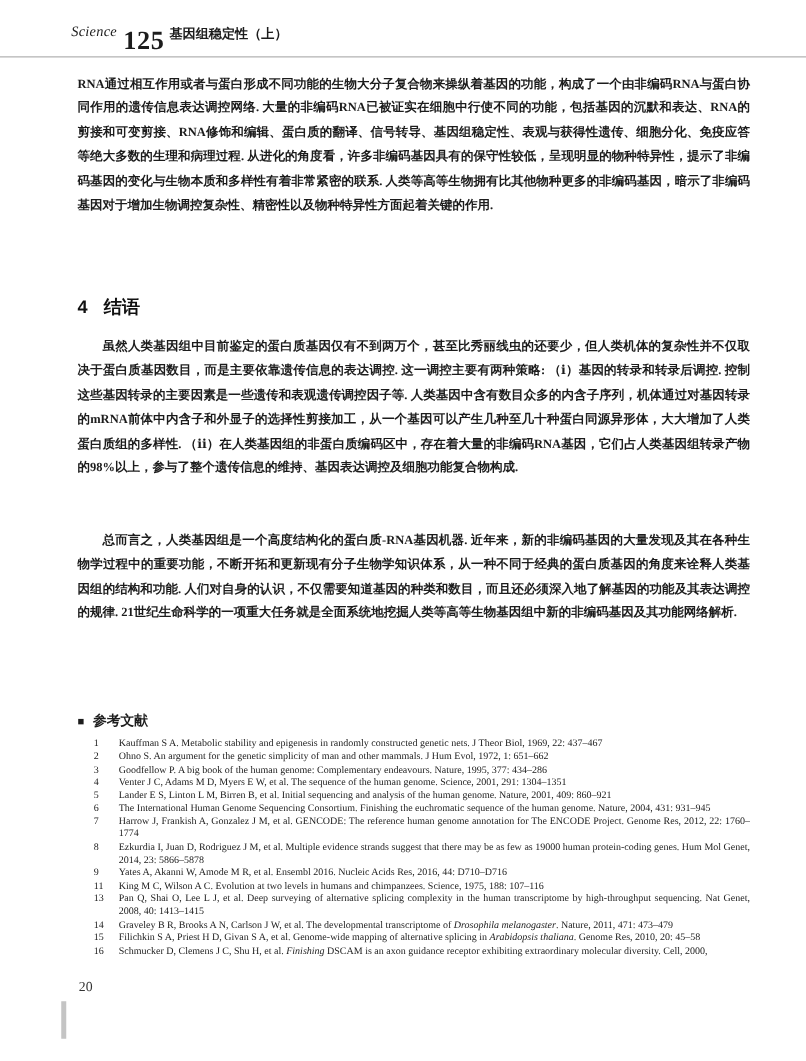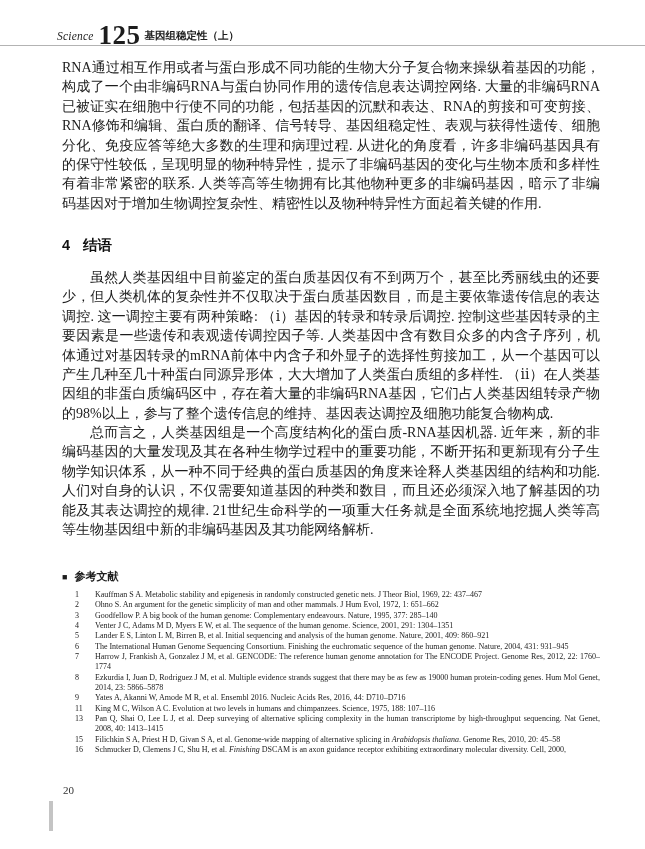--- a/index.html
+++ b/index.html
@@ -8,34 +8,34 @@
     width:645px; height:849px;
     background:#ffffff;
     font-family:"Liberation Serif","DejaVu Serif",serif;
     color:#1c1c1c;
     overflow:hidden;
     margin:0 auto;
   }
   
   .running-header {
     position:absolute; left:57px; top:20px;
-    display:flex; align-items:center; white-space:nowrap;
+    display:flex; align-items:flex-start; white-space:nowrap;
   }
   .rh-science { font-style:italic; font-size:11.5px; letter-spacing:.2px; }
-  .rh-num { font-weight:bold; font-size:27px; margin:0 4px 0 5px; letter-spacing:.5px; }
+  .rh-num { font-weight:bold; font-size:21px; margin:0 4px 0 5px; letter-spacing:.5px; }
   .rh-suffix { font-weight:bold; font-size:10.5px; font-family:"Liberation Sans","DejaVu Sans",sans-serif; }
   .header-rule {
     position:absolute; left:0; top:45px; width:645px; height:0;
     border-top:1px solid #b3b3b3;
   }
   
   .body-par {
     position:absolute; left:62px; width:538px;
-    font-size:14px; line-height:19.4px;
-    text-align:justify; margin:0;
+    font-size:10px; line-height:19.4px;
+    text-align:justify; margin:0;font-weight:bold;
   }
   .indent { text-indent:2em; }
   .par1 { top:58px; }
   .par2 { top:268px; }
   .par3 { top:423px; }
   .section-heading {
     position:absolute; left:62px; top:236px;
     font-family:"Liberation Sans","DejaVu Sans",sans-serif;
     font-weight:bold; font-size:14.5px; color:#111;
     display:flex; align-items:baseline;
@@ -96,21 +96,21 @@
       <div class="ref-item">
         <span class="ref-num">1</span>
         <span class="ref-text">Kauffman S A. Metabolic stability and epigenesis in randomly constructed genetic nets. J Theor Biol, 1969, 22: 437–467</span>
       </div>
       <div class="ref-item">
         <span class="ref-num">2</span>
         <span class="ref-text">Ohno S. An argument for the genetic simplicity of man and other mammals. J Hum Evol, 1972, 1: 651–662</span>
       </div>
       <div class="ref-item">
         <span class="ref-num">3</span>
-        <span class="ref-text">Goodfellow P. A big book of the human genome: Complementary endeavours. Nature, 1995, 377: 285–140</span>
+        <span class="ref-text">Goodfellow P. A big book of the human genome: Complementary endeavours. Nature, 1995, 377: 434–286</span>
       </div>
       <div class="ref-item">
         <span class="ref-num">4</span>
         <span class="ref-text">Venter J C, Adams M D, Myers E W, et al. The sequence of the human genome. Science, 2001, 291: 1304–1351</span>
       </div>
       <div class="ref-item">
         <span class="ref-num">5</span>
         <span class="ref-text">Lander E S, Linton L M, Birren B, et al. Initial sequencing and analysis of the human genome. Nature, 2001, 409: 860–921</span>
       </div>
       <div class="ref-item">
@@ -131,20 +131,24 @@
       </div>
       <div class="ref-item">
         <span class="ref-num">11</span>
         <span class="ref-text">King M C, Wilson A C. Evolution at two levels in humans and chimpanzees. Science, 1975, 188: 107–116</span>
       </div>
       <div class="ref-item">
         <span class="ref-num">13</span>
         <span class="ref-text">Pan Q, Shai O, Lee L J, et al. Deep surveying of alternative splicing complexity in the human transcriptome by high-throughput sequencing. Nat Genet, 2008, 40: 1413–1415</span>
       </div>
       <div class="ref-item">
+        <span class="ref-num">14</span>
+        <span class="ref-text">Graveley B R, Brooks A N, Carlson J W, et al. The developmental transcriptome of <i>Drosophila melanogaster</i>. Nature, 2011, 471: 473–479</span>
+      </div>
+      <div class="ref-item">
         <span class="ref-num">15</span>
         <span class="ref-text">Filichkin S A, Priest H D, Givan S A, et al. Genome-wide mapping of alternative splicing in <i>Arabidopsis thaliana</i>. Genome Res, 2010, 20: 45–58</span>
       </div>
       <div class="ref-item">
         <span class="ref-num">16</span>
         <span class="ref-text">Schmucker D, Clemens J C, Shu H, et al. <i>Finishing</i> DSCAM is an axon guidance receptor exhibiting extraordinary molecular diversity. Cell, 2000,</span>
       </div>
     </div>
 
   <div class="footer-bar"></div>

